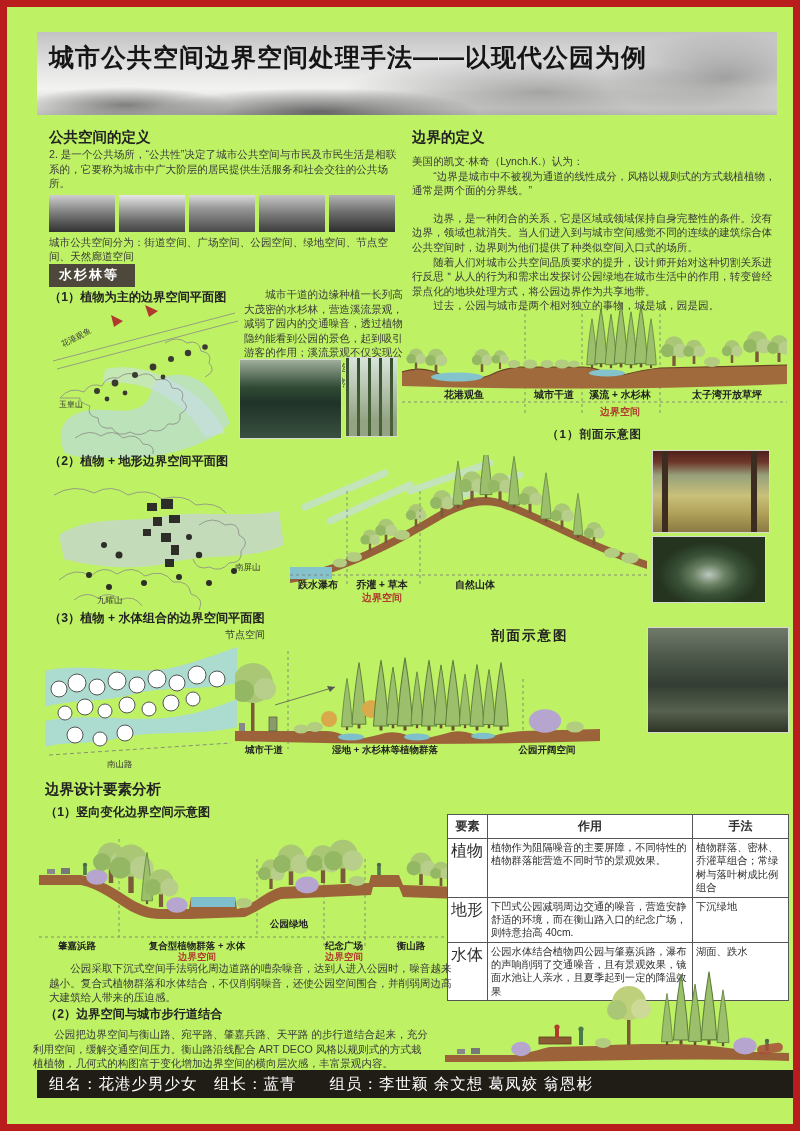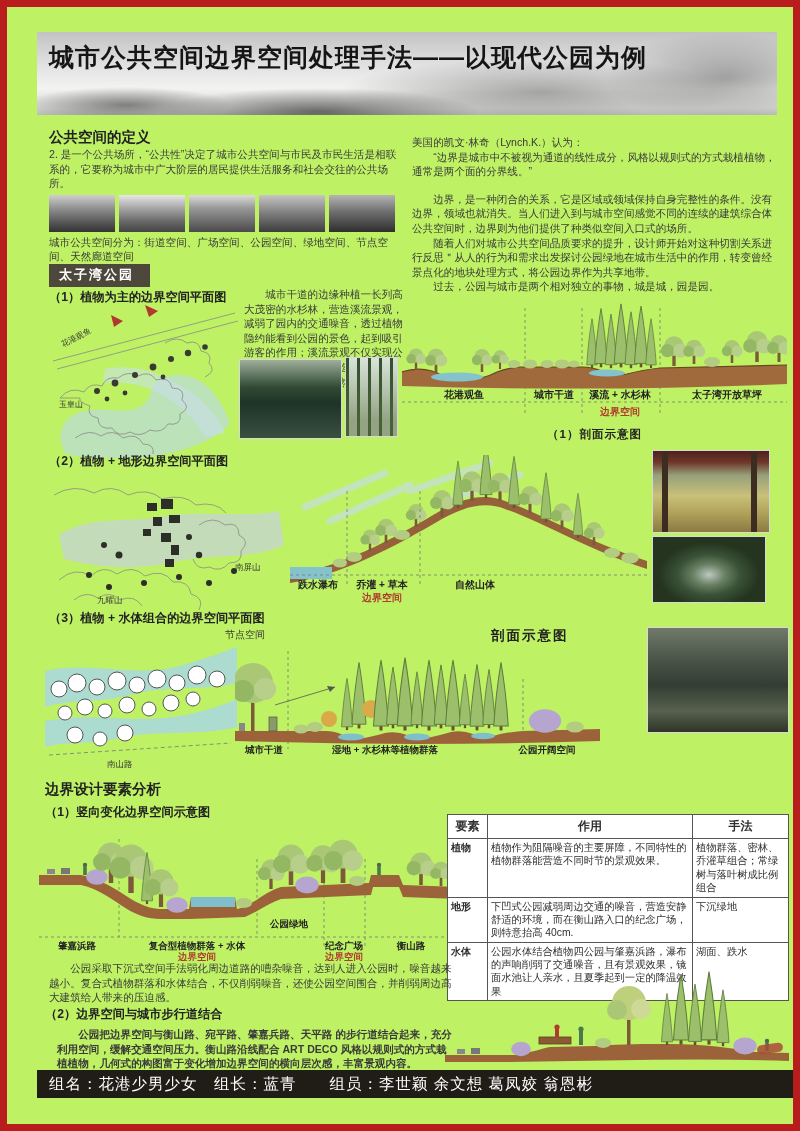--- a/index.html
+++ b/index.html
@@ -35,21 +35,21 @@
   #photo-autumn{position:absolute;background:linear-gradient(180deg,#4f211d 0%,#6e372a 14%,#96a07a 30%,#c9c07a 55%,#b3a45c 75%,#8a7a42 100%);}
   #photo-autumn::before,#photo-autumn::after{content:"";position:absolute;top:0;bottom:0;width:6px;background:#3d2c20;}
   #photo-autumn::before{left:9px;} #photo-autumn::after{right:12px;}
   #photo-stream{background:radial-gradient(45% 50% at 50% 58%,#bcc8c0 0%,#6a8062 32%,#3a5238 62%,#24341f 100%);}
   #photo-pond{background:linear-gradient(180deg,#6f7a6a 0%,#4a5548 30%,#333d33 55%,#57614e 80%,#2e3527 100%);}
   
   #elements-table{border-collapse:collapse;width:342px;background:#fff;padding-left:38px;}
   #elements-table th,#elements-table td{border:1px solid #555;color:#2e2e2e;vertical-align:top;padding:2px 3px;}
   #elements-table th{font-size:12px;font-weight:bold;text-align:center;padding:3px 2px;}
   #elements-table td{font-size:10.3px;line-height:1.3;}
-  #elements-table td.el{font-size:10px;font-weight:bold;width:40px;}
+  #elements-table td.el{font-size:16px;font-weight:normal;width:40px;}
   #elements-table td.method{width:96px;}
   
   #footer-bar{left:30px;top:1063px;width:768px;height:28px;background:#201d17;color:#fff;
      font-size:15.5px;line-height:28px;padding-left:12px;letter-spacing:1px;}
   #red-mark{left:750px;top:1037px;width:26px;height:9px;background:#a84a3a;border-radius:5px;transform:rotate(-8deg);opacity:.85;}
   svg text{font-family:"Liberation Sans","DejaVu Sans",sans-serif;}
 </style>
 </head>
 <body>
 
@@ -91,28 +91,29 @@
       <div class="bwp" style="background:linear-gradient(180deg,#cfcfcf,#8a8a8a 40%,#555 75%,#333);"></div>
       <div class="bwp" style="background:linear-gradient(180deg,#e8e8e8,#b0b0b0 30%,#6a6a6a 70%,#444);"></div>
       <div class="bwp" style="background:linear-gradient(180deg,#dcdcdc,#999 35%,#4a4a4a);"></div>
       <div class="bwp" style="background:linear-gradient(180deg,#c5c5c5 0%,#7d7d7d 50%,#3d3d3d);"></div>
       <div class="bwp" style="background:linear-gradient(180deg,#b5b5b5,#6f6f6f 45%,#2e2e2e);"></div>
     </div>
     <p class="body-txt" style="margin-top:3px;">城市公共空间分为：街道空间、广场空间、公园空间、绿地空间、节点空间、天然廊道空间</p>
   </div>
 
   <div class="abs" style="left:405px;top:121px;width:366px;">
+    <h3 class="col-h">边界的定义</h3>
     <p class="body-txt" style="margin-top:7px;">美国的凯文·林奇（Lynch.K.）认为：</p>
     <p class="body-txt indent">“边界是城市中不被视为通道的线性成分，风格以规则式的方式栽植植物，通常是两个面的分界线。”</p>
     <p class="body-txt indent" style="margin-top:13px;">边界，是一种闭合的关系，它是区域或领域保持自身完整性的条件。没有边界，领域也就消失。当人们进入到与城市空间感觉不同的连续的建筑综合体公共空间时，边界则为他们提供了种类似空间入口式的场所。</p>
     <p class="body-txt indent">随着人们对城市公共空间品质要求的提升，设计师开始对这种切割关系进行反思＂从人的行为和需求出发探讨公园绿地在城市生活中的作用，转变曾经景点化的地块处理方式，将公园边界作为共享地带。</p>
     <p class="body-txt indent">过去，公园与城市是两个相对独立的事物，城是城，园是园。</p>
   </div>
 
-  <div id="badge" class="abs">太子湾公园</div>
+  <div id="badge" class="abs">水杉林等</div>
 
   <div class="abs sec-title" style="left:42px;top:282px;">（1）植物为主的边界空间平面图</div>
 
   <svg class="abs" style="left:38px;top:296px;" width="197" height="160" viewBox="0 0 197 160">
     <g>
       <path d="M20,150 C10,130 18,112 40,108 C65,104 80,112 95,104 C112,95 100,80 120,74 C145,66 170,80 185,120 C170,140 120,156 80,155 C55,155 32,156 20,150 Z" fill="#bcd8e6" opacity="0.65"></path>
       <path d="M60,66 C90,60 120,70 150,92 C165,104 175,118 180,130 L160,134 C150,115 130,96 105,86 C90,80 70,78 58,80 Z" fill="#cadfe9" opacity="0.6"></path>
     </g>
     <g stroke="#8a8a86" fill="none" stroke-width="0.8">
       <path d="M8,58 L190,10"></path>
@@ -419,21 +420,21 @@
       <tr>
         <td class="el">水体</td>
         <td>公园水体结合植物四公园与肇嘉浜路，瀑布的声响削弱了交通噪音，且有景观效果，镜面水池让人亲水，且夏季起到一定的降温效果</td>
         <td class="method">湖面、跌水</td>
       </tr>
     </tbody>
   </table>
 
   <p class="abs body-txt indent" style="left:42px;top:954px;width:406px;">公园采取下沉式空间手法弱化周边道路的嘈杂噪音，达到人进入公园时，噪音越来越小。复合式植物群落和水体结合，不仅削弱噪音，还使公园空间围合，并削弱周边高大建筑给人带来的压迫感。</p>
   <div class="abs sec-title" style="left:38px;top:999px;">（2）边界空间与城市步行道结合</div>
-  <p class="abs body-txt indent" style="left:50px;top:1020px;width:398px;font-weight:bold;">公园把边界空间与衡山路、宛平路、肇嘉兵路、天平路 的步行道结合起来，充分利用空间，缓解交通空间压力。衡山路沿线配合 ART DECO 风格以规则式的方式栽植植物，几何式的构图富于变化增加边界空间的横向层次感，丰富景观内容。</p>
+  <p class="abs body-txt indent" style="left:26px;top:1020px;width:398px;">公园把边界空间与衡山路、宛平路、肇嘉兵路、天平路 的步行道结合起来，充分利用空间，缓解交通空间压力。衡山路沿线配合 ART DECO 风格以规则式的方式栽植植物，几何式的构图富于变化增加边界空间的横向层次感，丰富景观内容。</p>
 
   <svg class="abs" style="left:438px;top:958px;" width="344" height="100" viewBox="0 0 344 100">
     <path d="M0,90 L70,90 C85,88 95,84 105,82 L150,81 C180,79 200,79 225,79 C260,79 285,83 310,87 L344,88 L344,96 C230,92 115,98 0,97 Z" fill="#9c6239"></path>
     <g>
       <rect x="12" y="84" width="8" height="5" fill="#888"></rect>
         <rect x="26" y="83" width="9" height="6" fill="#777"></rect>
       <use href="#pshrub" transform="translate(76,84) scale(1.1)"></use>
       <rect x="94" y="72" width="32" height="7" fill="#8a5a32" stroke="#5f3d22" stroke-width="0.8"></rect>
       <circle cx="112" cy="62" r="2.6" fill="#b03a2e"></circle>
         <rect x="110" y="64" width="4" height="9" fill="#b03a2e"></rect>

